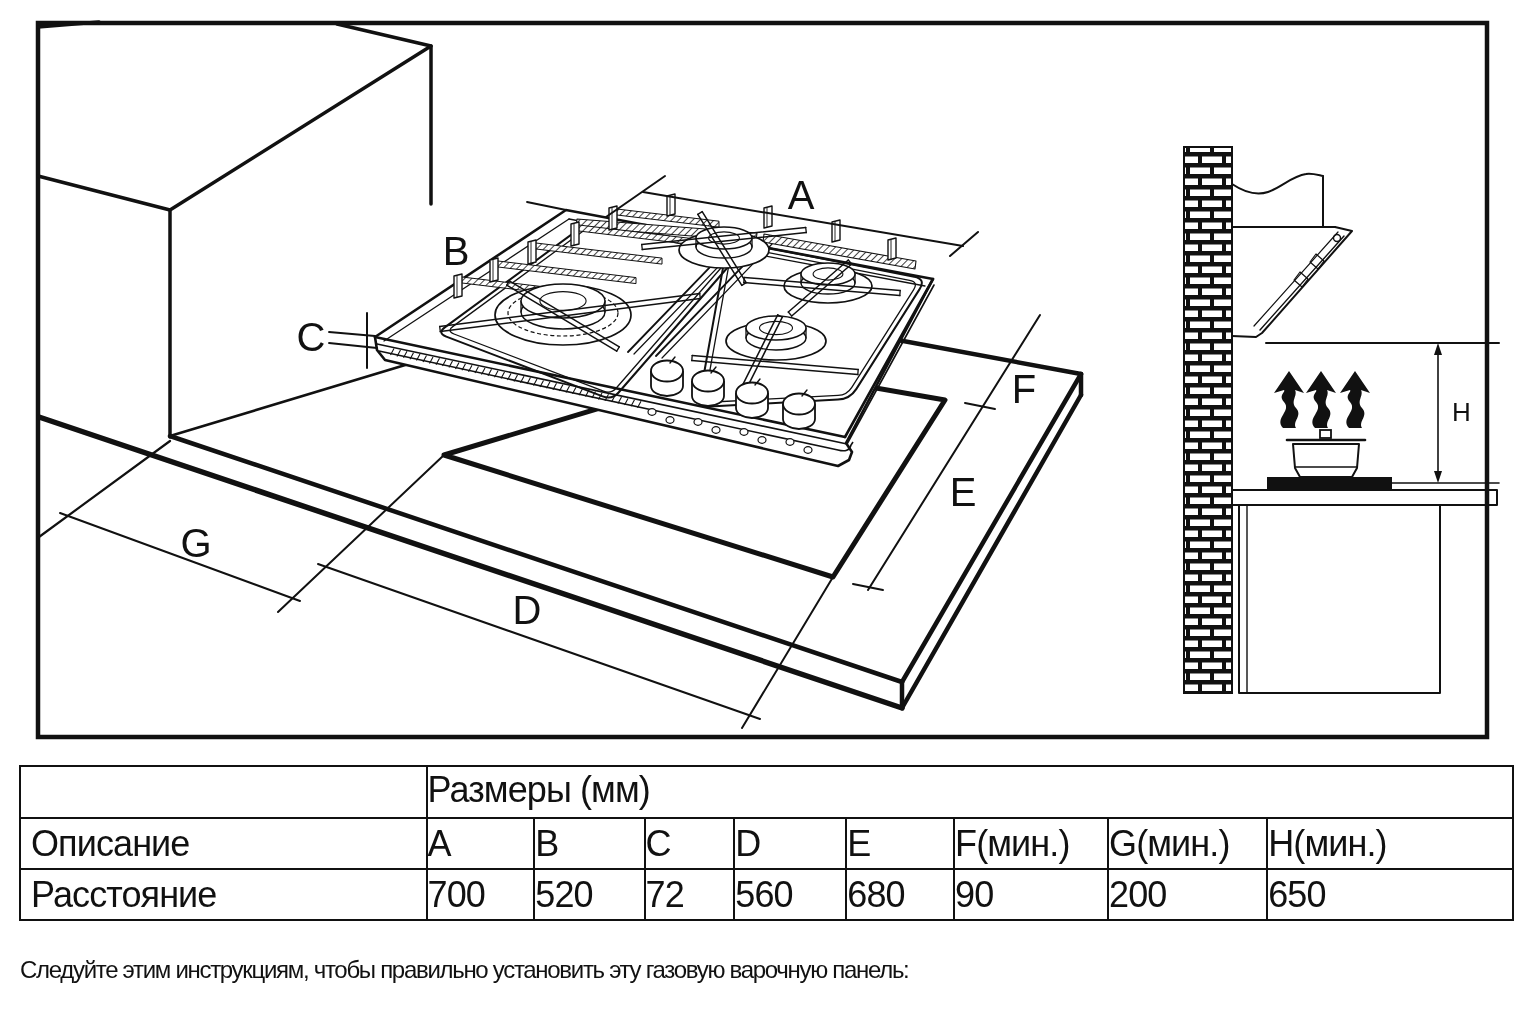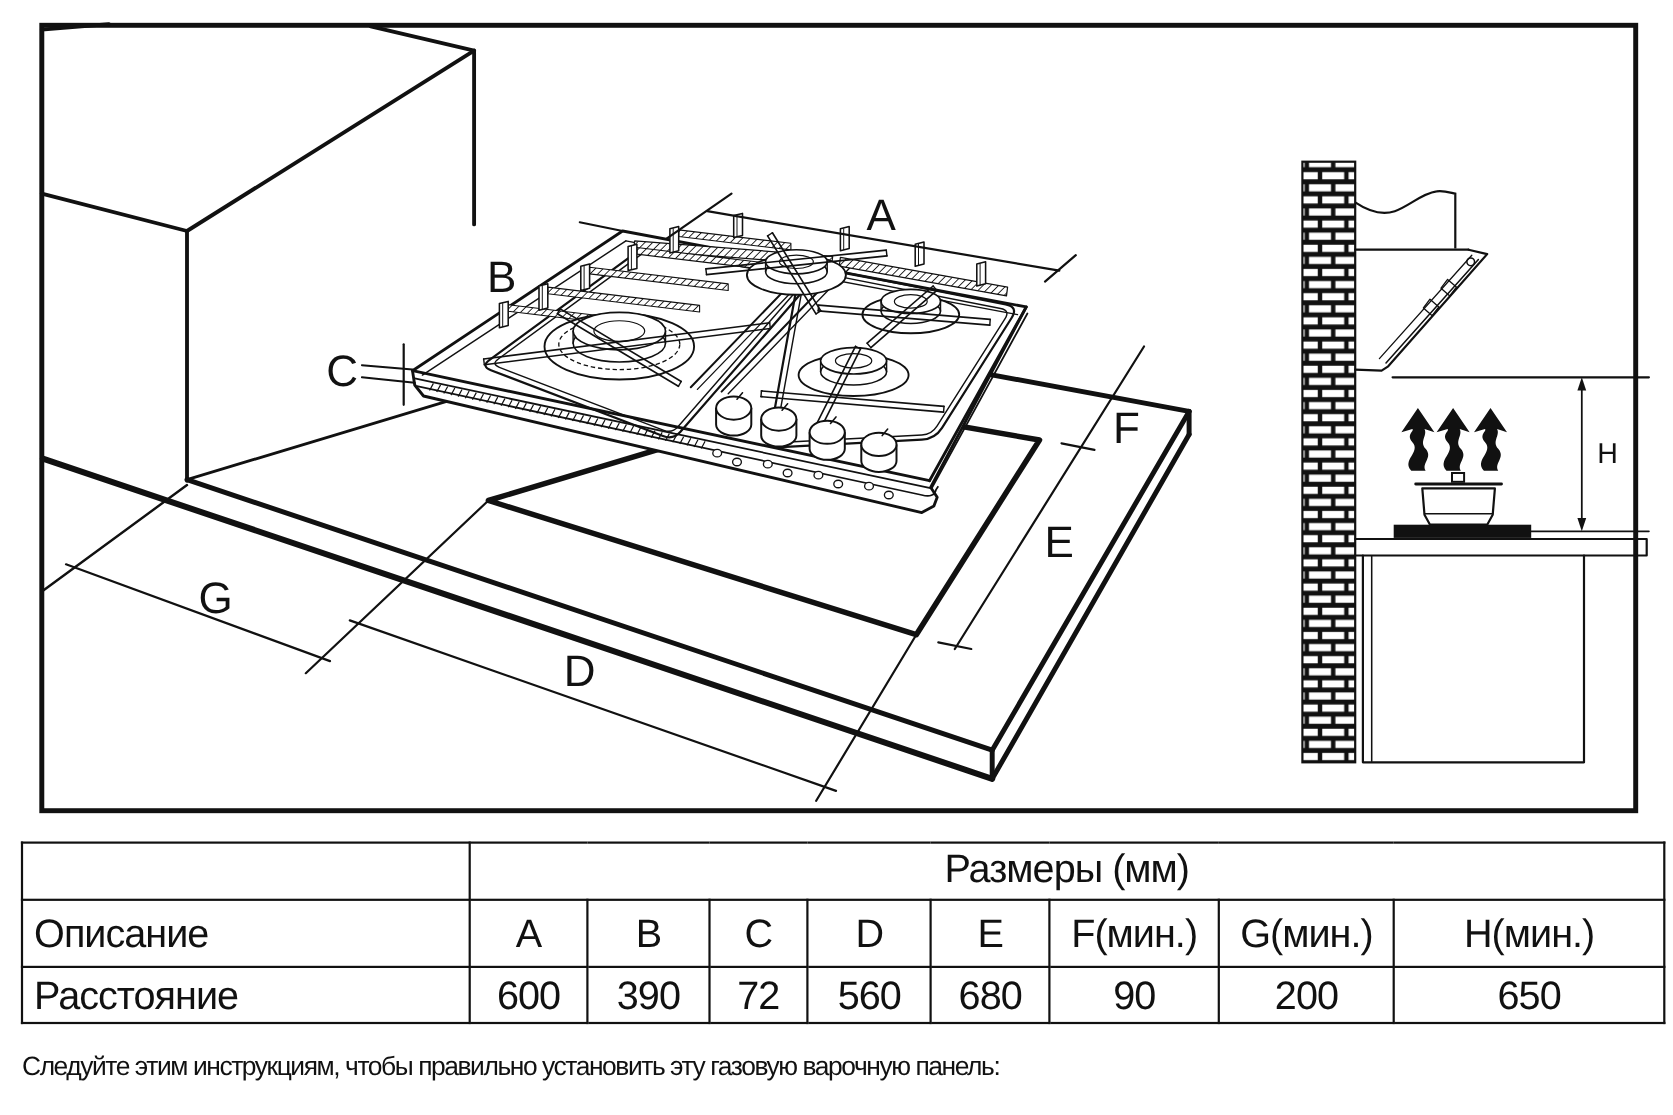--- a/index.html
+++ b/index.html
@@ -1,22 +1,22 @@
 <!DOCTYPE html>
 <html><head><meta charset="utf-8">
 <style>
 html,body { margin:0; padding:0; background:#fff; width:1521px; height:1014px; overflow:hidden; }
 * { box-sizing:border-box; }
 body { font-family:"Liberation Sans", sans-serif; color:#111; }
 #diagram { position:absolute; left:0; top:0; }
 table { opacity:0.999; position:absolute; left:19px; top:765px; border-collapse:collapse; table-layout:fixed; width:1493px; }
-td { border:2.6px solid #111; font-size:36px; letter-spacing:-0.9px; text-align:center; padding:0; overflow:hidden; white-space:nowrap; }
+td { border:2.6px solid #111; font-size:36px; letter-spacing:-0.9px; padding:0; overflow:hidden; white-space:nowrap; }
 td.l { text-align:left; padding-left:10px; }
 tr.h1 td { height:52px; padding-bottom:5px; }
-tr.h2 td { height:61px; }
+tr.h2 td { height:51px; }
 tr.h3 td { height:51px; }
 #txt { opacity:0.999; position:absolute; left:20px; top:956px; font-size:24px; letter-spacing:-1.3px; }
 </style></head>
 <body>
 
 <div id="diagram">
 <svg width="1521" height="758" viewBox="0 0 1521 758">
 <defs>
 <pattern id="hatch" width="5" height="5" patternTransform="rotate(45)" patternUnits="userSpaceOnUse">
   <rect width="5" height="5" fill="#fff"></rect>
@@ -275,22 +275,22 @@
         <td>B</td>
         <td>C</td>
         <td>D</td>
         <td>E</td>
         <td>F(мин.)</td>
         <td>G(мин.)</td>
         <td>H(мин.)</td>
       </tr>
 <tr class="h3">
         <td class="l">Расстояние</td>
-        <td>600</td>
-        <td>390</td>
+        <td>700</td>
+        <td>520</td>
         <td>72</td>
         <td>560</td>
         <td>680</td>
         <td>90</td>
         <td>200</td>
         <td>650</td>
       </tr>
 </tbody>
   </table>
 

